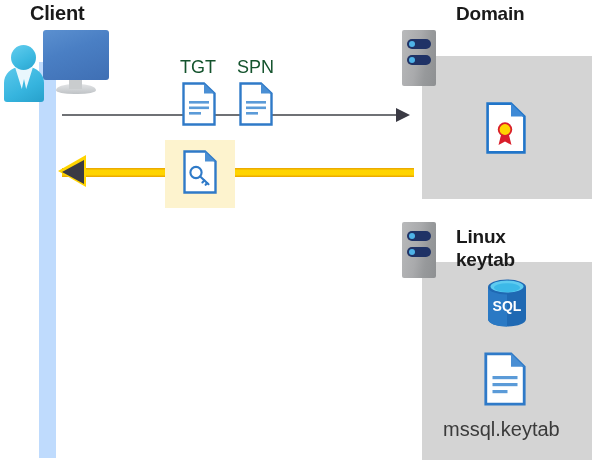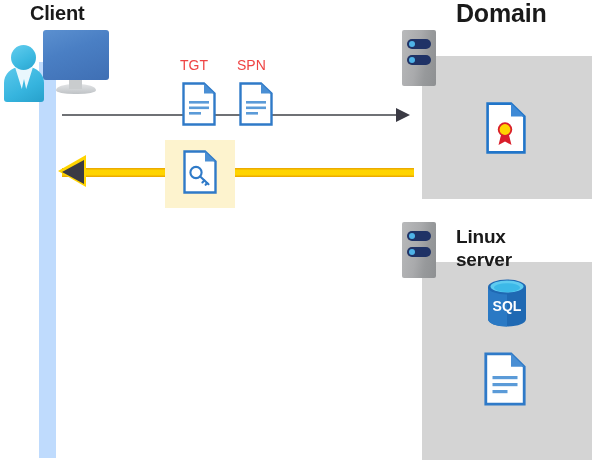--- a/index.html
+++ b/index.html
@@ -9,23 +9,23 @@
     -webkit-font-smoothing:antialiased;
   }
   .canvas{position:absolute;inset:0;width:536px;height:468px;}
   .abs{position:absolute;}
 
   
   .title{
     font-weight:bold;color:#1a1a1a;letter-spacing:-0.2px;
   }
   .client-title{left:30px;top:2px;font-size:20px;}
-  .dc-title{left:456px;top:2px;font-size:25px;line-height:23px;}
+  .dc-title{left:456px;top:2px;font-size:19px;line-height:23px;}
   .linux-title{left:456px;top:225px;font-size:19px;line-height:23px;}
-  .doclabel{font-size:14px;color:#ef4444;}
+  .doclabel{font-size:18px;color:#14532d;}
   .tgt-label{left:180px;top:57px;}
   .spn-label{left:237px;top:57px;text-align:center;}
   .keytab-label{left:443px;top:418px;font-size:20px;color:#3a3a3a;}
 
   
   .panel{background:#d4d4d4;}
   .panel-dc{left:422px;top:56px;width:170px;height:143px;}
   .panel-linux{left:422px;top:262px;width:170px;height:198px;}
 
   
@@ -117,21 +117,21 @@
     <div class="abs person-collar"></div>
     <div class="abs person-head"></div>
   </div>
 
   <div class="abs title client-title">Client</div>
 
   <div class="abs title dc-title">
     <div>Domain</div>
   </div>
 
-  <div class="abs title linux-title">Linux server</div>
+  <div class="abs title linux-title">Linux keytab</div>
 
   <div class="abs server server-dc">
     <div class="bar b1"></div>
     <div class="bar b2"></div>
   </div>
   <div class="abs server server-linux">
     <div class="bar b1"></div>
     <div class="bar b2"></div>
   </div>
 
@@ -192,14 +192,15 @@
   </svg>
 
   <svg class="abs doc-keytab" viewBox="0 0 42 54">
     <path d="M1.8 1.8 H27 L40.2 14.8 V52.2 H1.8 Z" fill="#ffffff" stroke="#2f7ac8" stroke-width="2.8"></path>
     <path d="M27 1.8 L40.2 14.8 H27 Z" fill="#4a8fd4"></path>
     <rect x="8.5" y="24" width="25" height="3.2" fill="#5b9bd8"></rect>
     <rect x="8.5" y="31" width="25" height="3.2" fill="#5b9bd8"></rect>
     <rect x="8.5" y="38" width="15" height="3.2" fill="#5b9bd8"></rect>
   </svg>
 
+  <div class="abs keytab-label">mssql.keytab</div>
 
 </div>
 
 </body></html>

